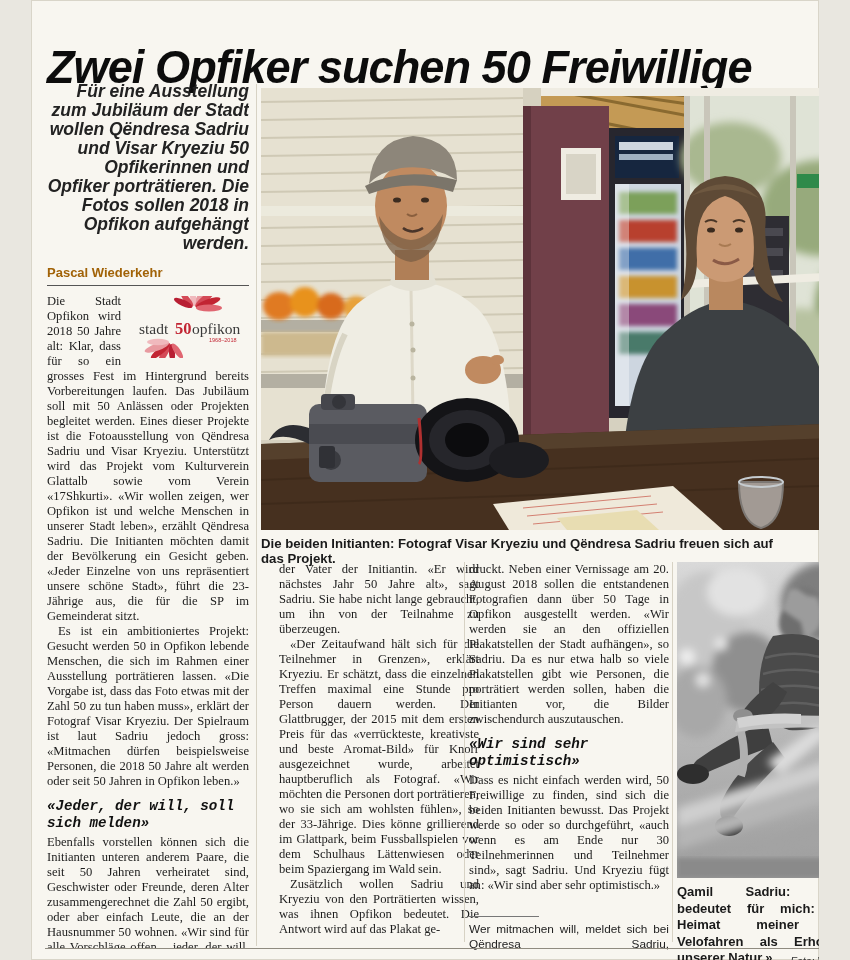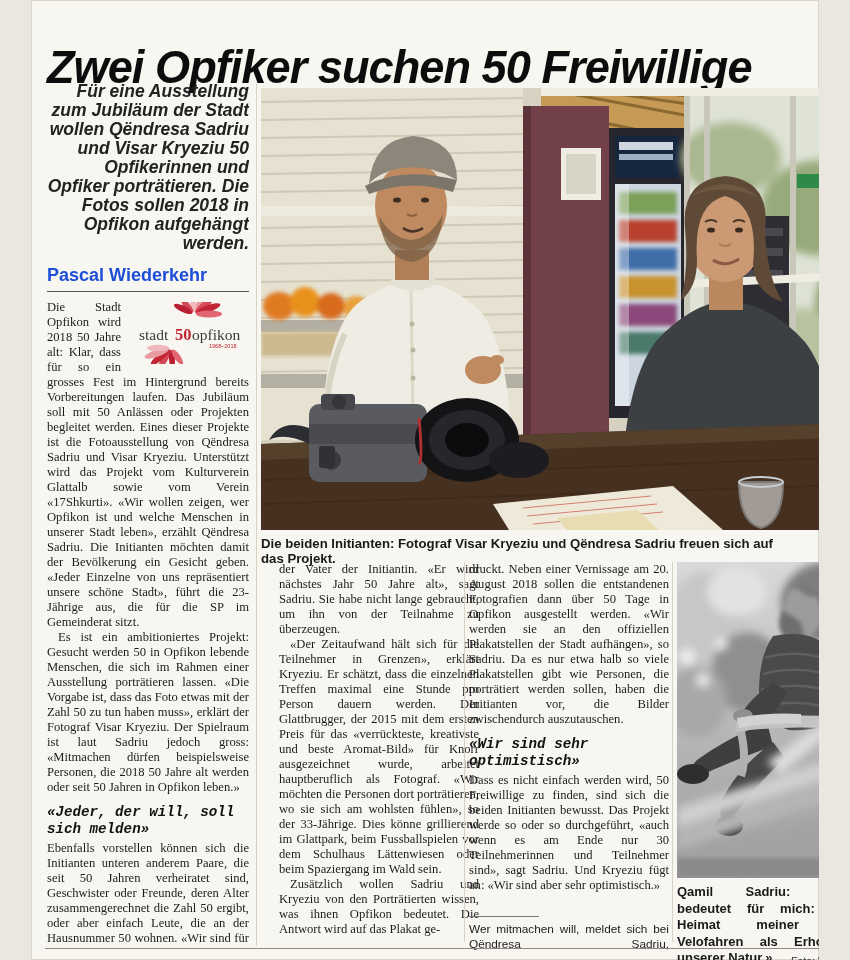--- a/index.html
+++ b/index.html
@@ -18,22 +18,22 @@
     font-size:47px;letter-spacing:-1px;color:#0c0c0c;
     transform:scaleX(.96);transform-origin:left center;white-space:nowrap;
   }
   
   .col1{position:absolute;left:16px;top:82px;width:202px;height:866px;overflow:hidden;}
   .lede{
     font-family:"Liberation Sans",sans-serif;font-style:italic;font-weight:bold;
     font-size:17.5px;line-height:19px;color:#222;margin:0 0 12px 0;text-align:right;
   }
   .byline{
-    font-family:"Liberation Sans",sans-serif;font-weight:bold;font-size:18px;
-    color:#1d4ed8;border-bottom:1.5px solid #555;padding-bottom:5px;margin-bottom:8px;
+    font-family:"Liberation Sans",sans-serif;font-weight:bold;font-size:13px;
+    color:#a16207;border-bottom:1.5px solid #555;padding-bottom:5px;margin-bottom:8px;
   }
   .body-p{font-size:12.6px;line-height:15px;text-align:justify;margin:0;}
   .body-p.indent{text-indent:11px;}
   .subhead{
     font-family:Liberation Mono, monospace;font-weight:bold;font-style:italic;
     font-size:14.2px;line-height:17px;margin:9px 0 3px 0;color:#111;
   }
   
   .logo-float{float:right;width:112px;height:62px;margin:2px 0 2px 16px;}
   

